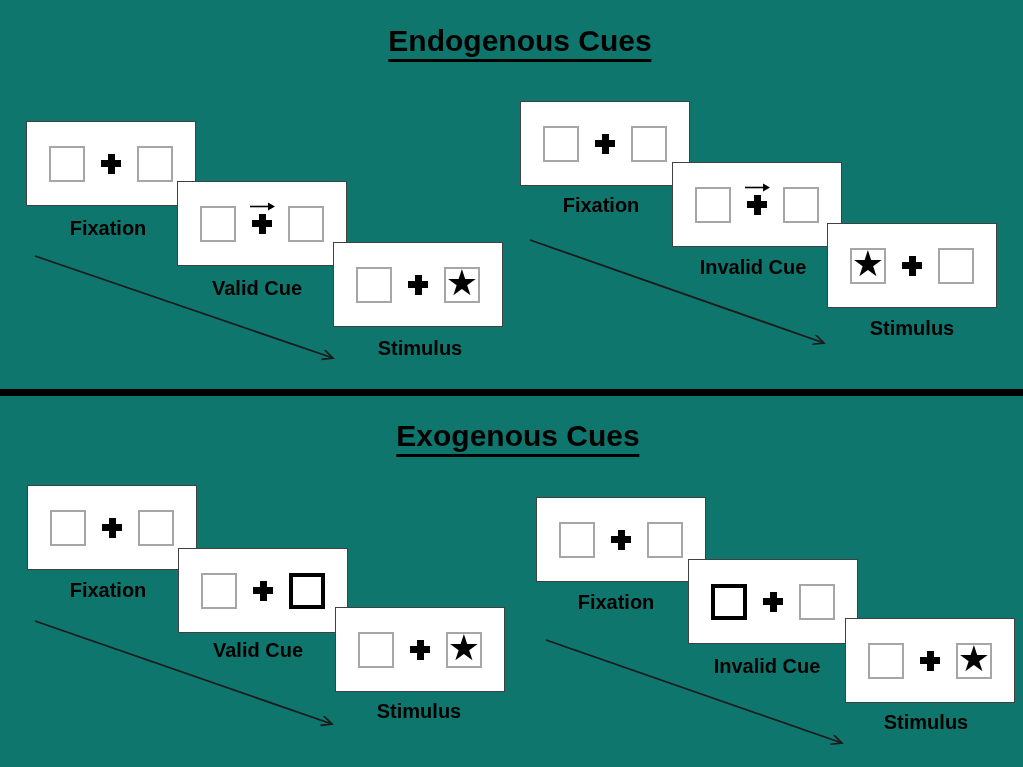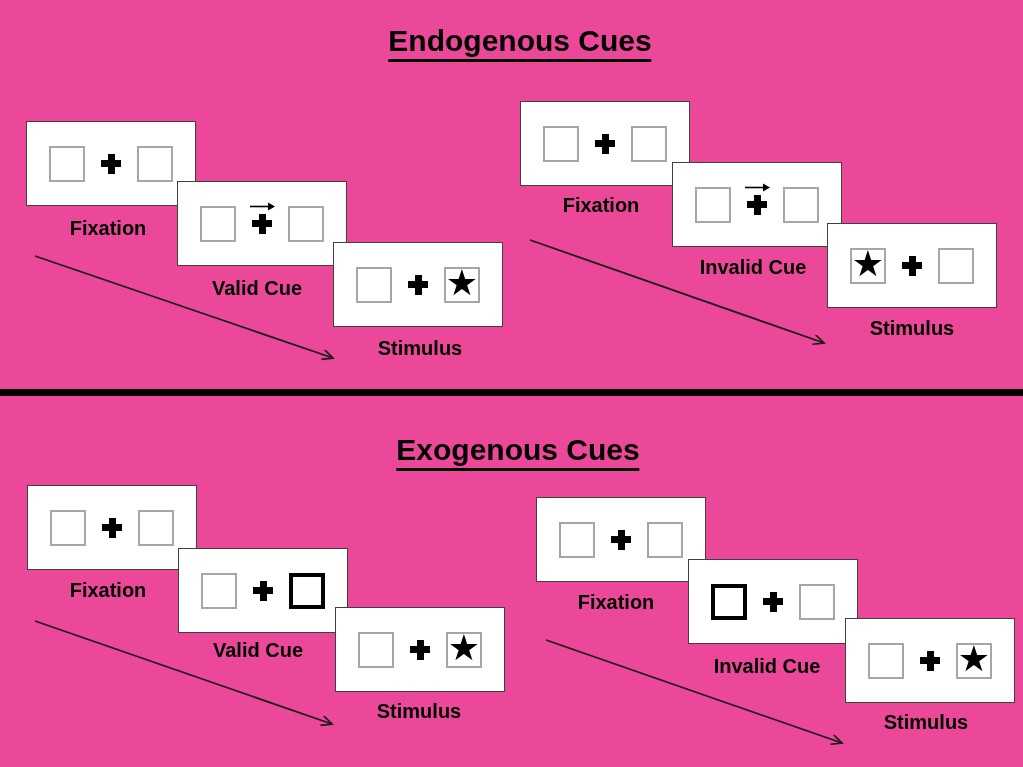--- a/index.html
+++ b/index.html
@@ -1,23 +1,23 @@
 <!DOCTYPE html>
 <html><head>
 <meta charset="utf-8">
 <style>
   html,body{margin:0;padding:0;background:#fff;}
-  #stage{position:relative;width:1023px;height:767px;background:#ec4899;overflow:hidden;
+  #stage{position:relative;width:1023px;height:767px;background:#0f766e;overflow:hidden;
          font-family:"Liberation Sans",sans-serif;color:#000;}
   #arrows{position:absolute;left:0;top:0;}
   .section-title{position:absolute;transform:translate(-50%,-50%);font-weight:bold;font-size:30px;
                  white-space:nowrap;letter-spacing:0px;}
   .section-title span{border-bottom:3px solid #000;padding-bottom:2px;}
   .title-endogenous{left:520px;top:41px;}
-  .title-exogenous{left:518px;top:450px;}
+  .title-exogenous{left:518px;top:436px;}
   .divider{position:absolute;left:0;top:389px;width:1023px;height:7px;background:#000;}
   #diagram-layer{position:absolute;left:0;top:0;width:100%;height:100%;}
   .panel{position:absolute;background:#fff;border:1.5px solid #404040;box-sizing:border-box;
          display:flex;align-items:center;justify-content:space-between;padding:0 22px;}
   .box{width:36px;height:36px;box-sizing:border-box;border:2px solid #a6a6a6;background:#fff;
        display:flex;align-items:center;justify-content:center;}
   .box.cue{border:4px solid #000;}
   .star{font-family:"DejaVu Sans",sans-serif;font-size:36px;line-height:36px;transform:translateY(-2px);}
   .mid{position:absolute;left:0;top:0;width:100%;height:100%;display:flex;
        align-items:center;justify-content:center;}

